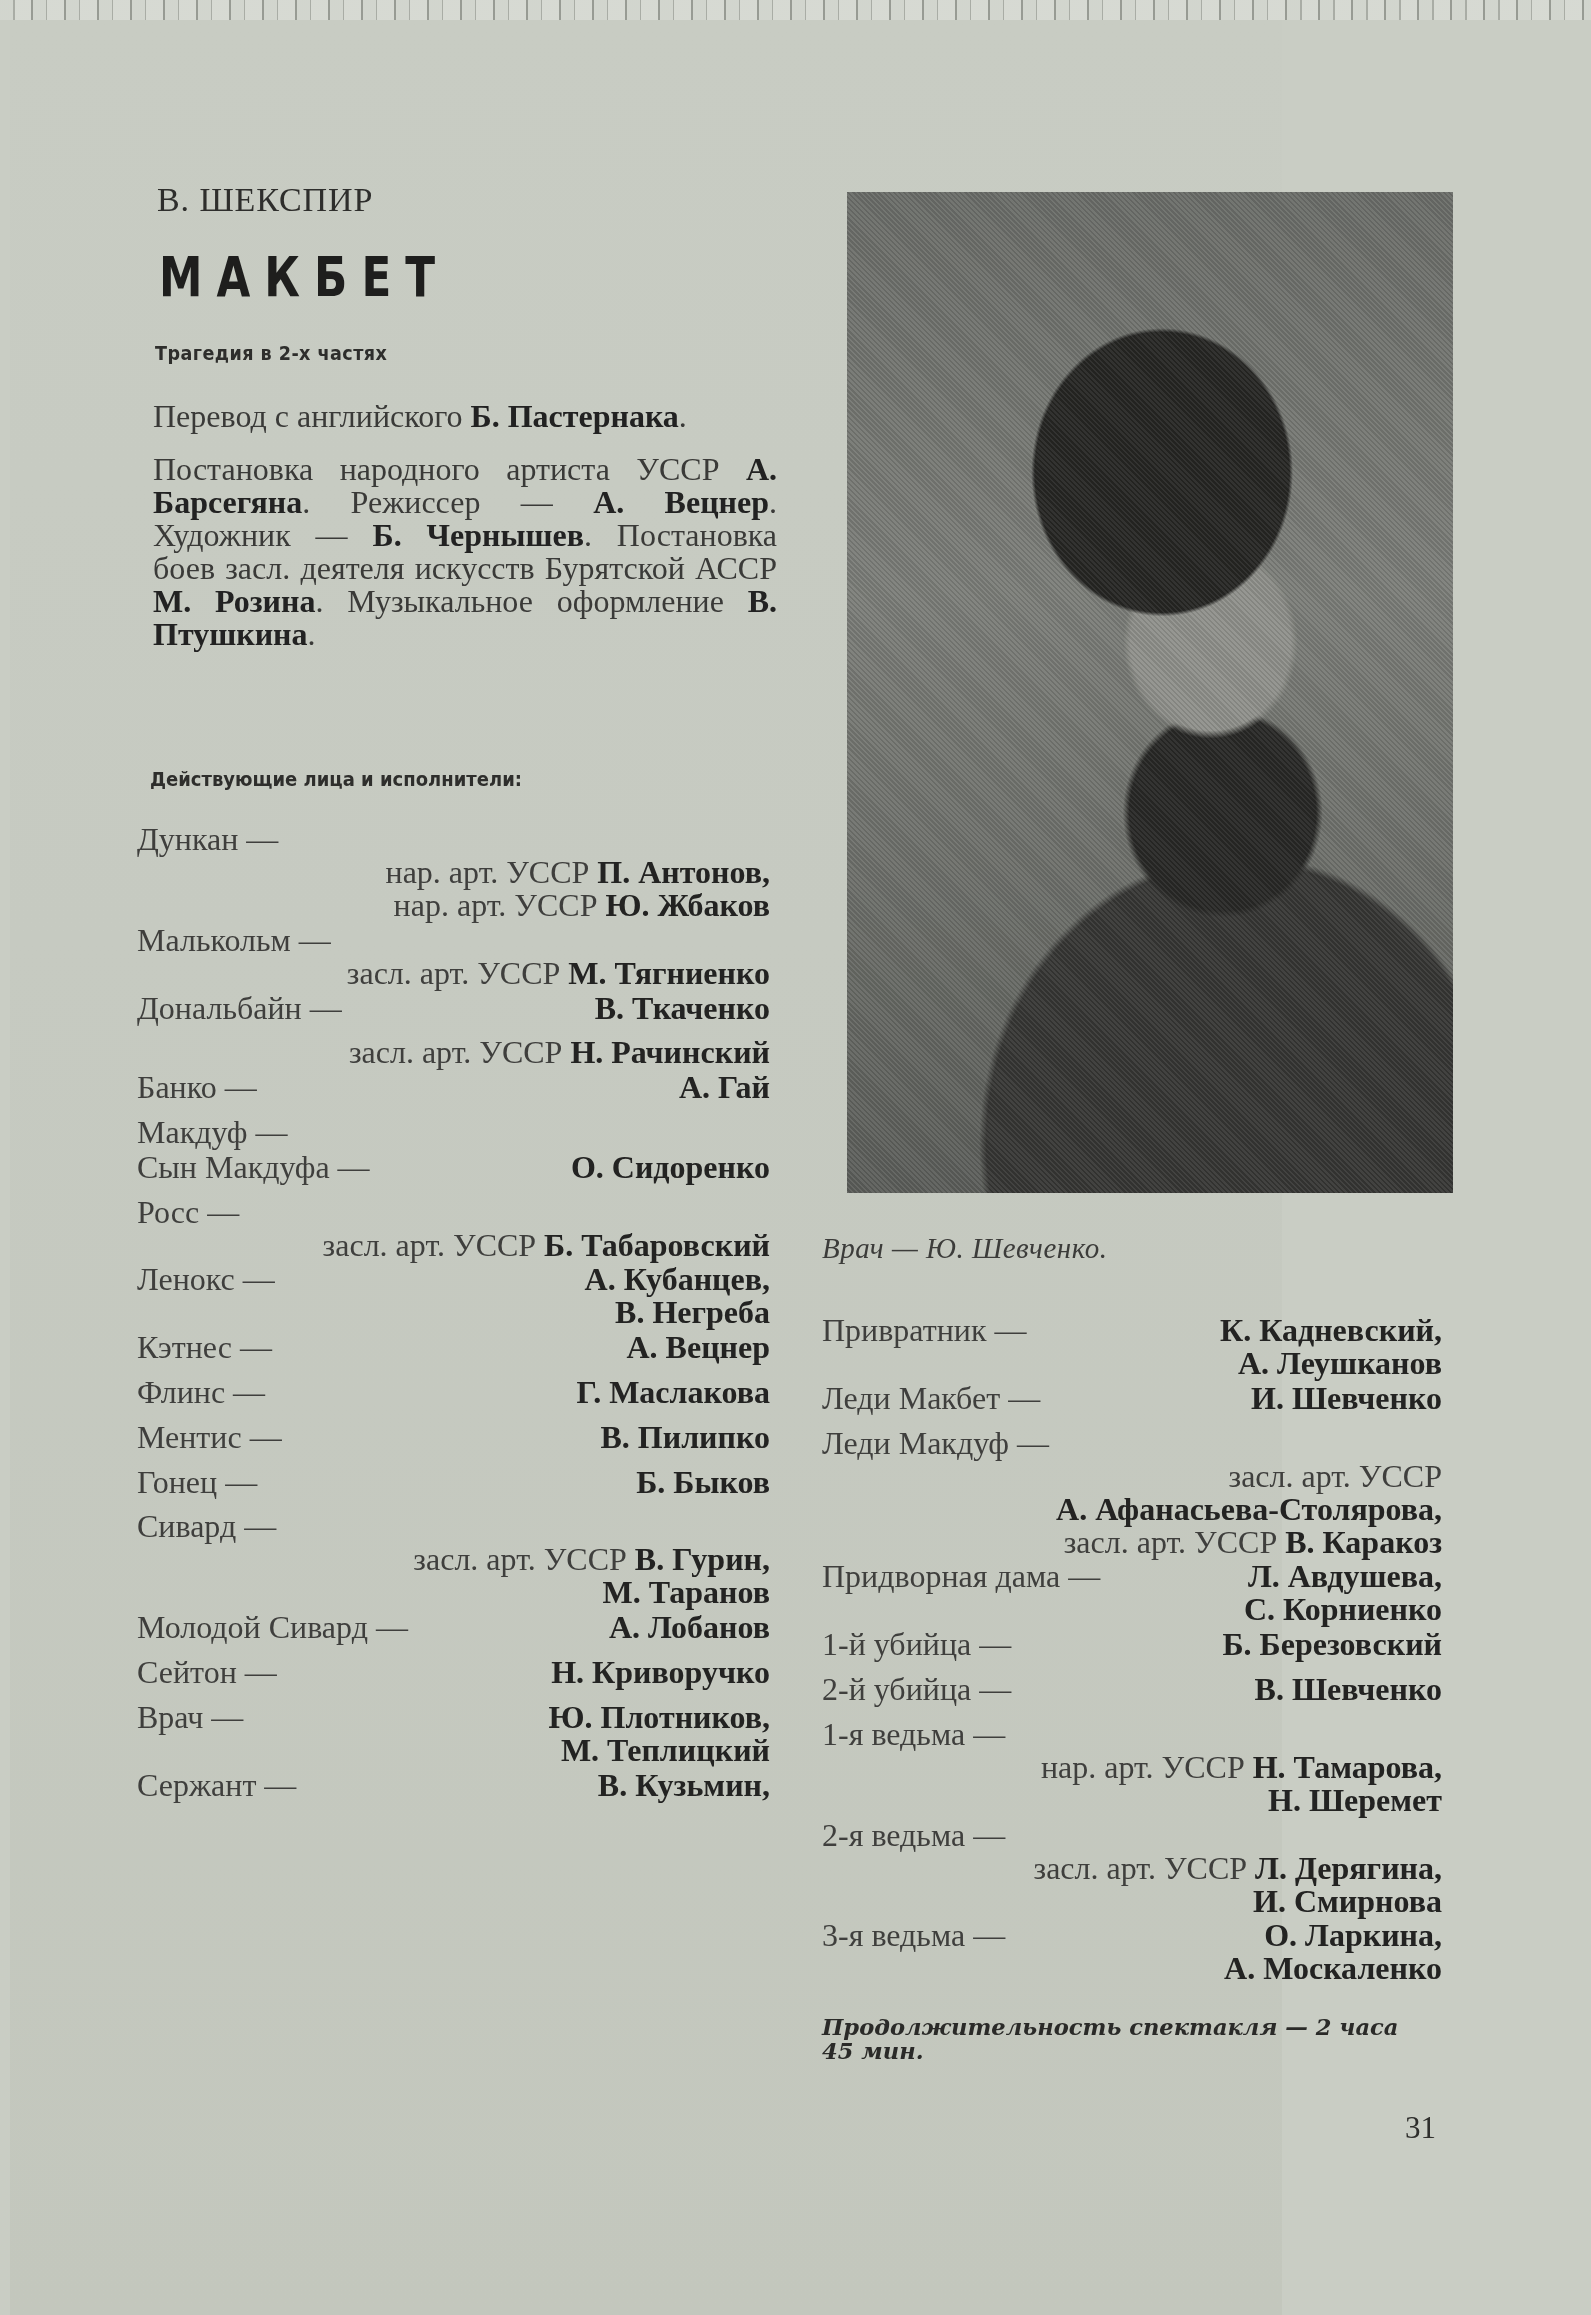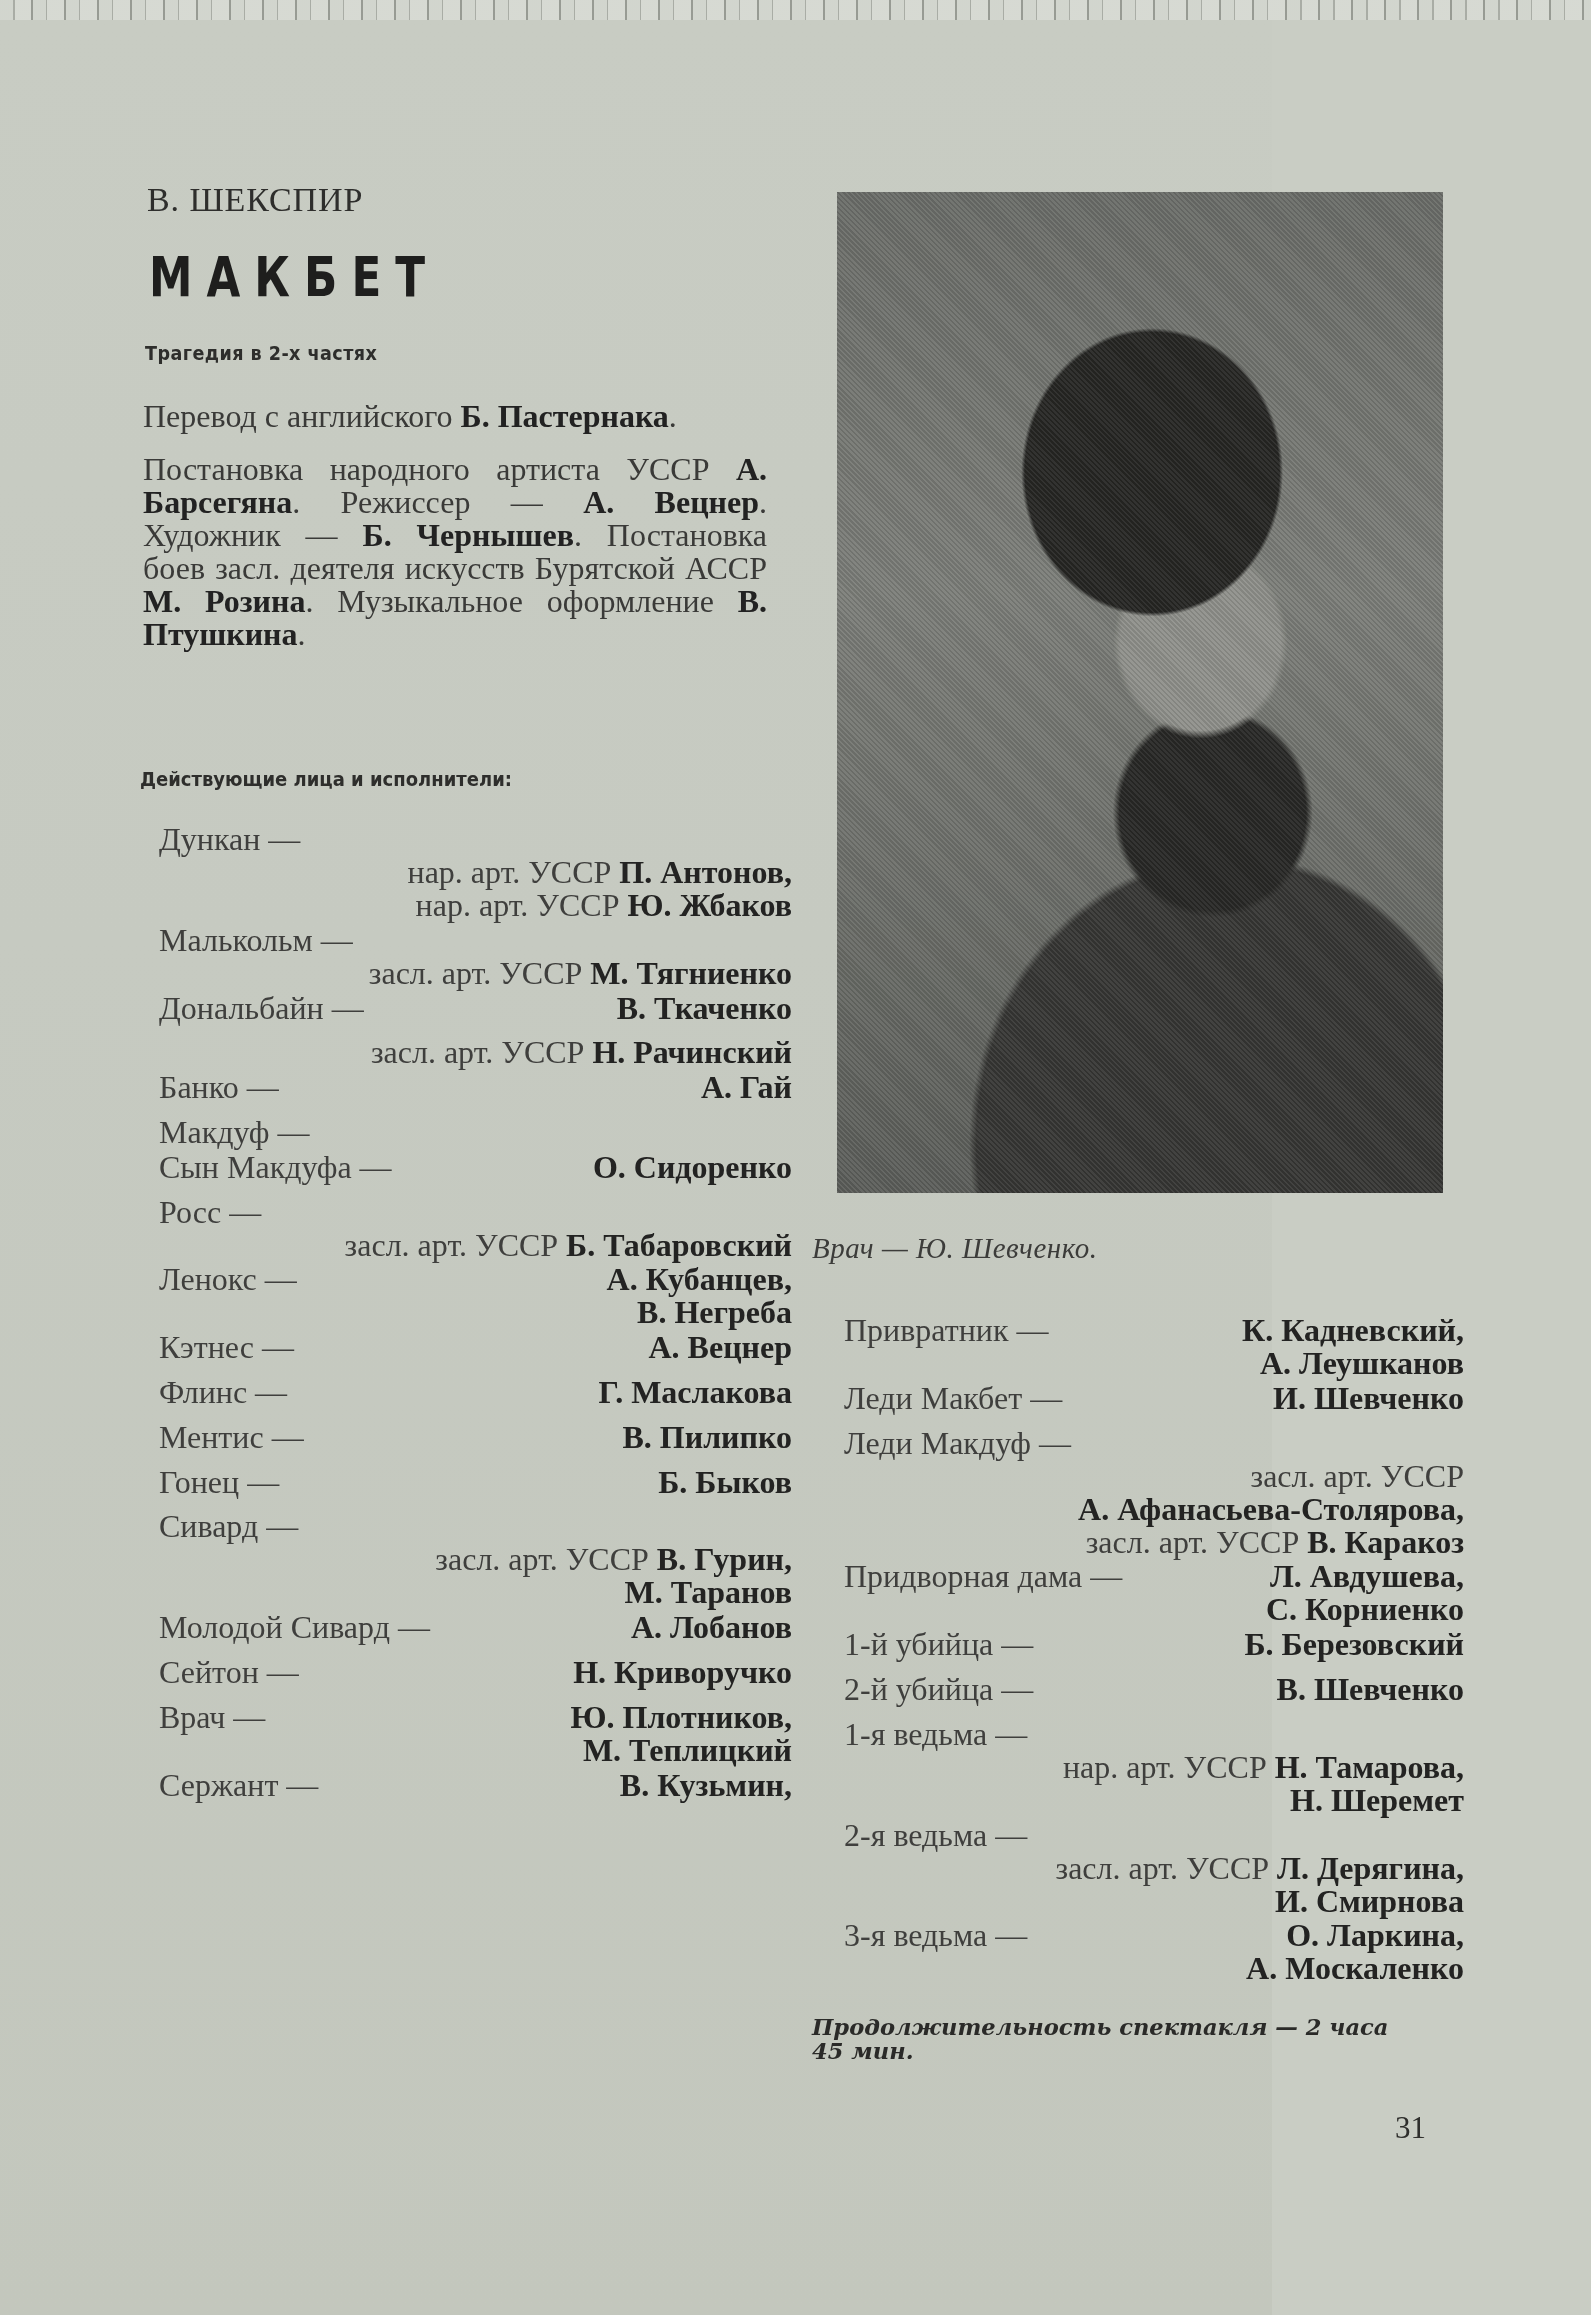--- a/index.html
+++ b/index.html
@@ -3,21 +3,21 @@
   <meta charset="utf-8">
   <style>
     html, body { margin: 0; padding: 0; }
     body {
       width: 1591px; height: 2316px; overflow: hidden;
       background: #c9cdc4;
       font-family: "Liberation Serif", "DejaVu Serif", serif;
       color: #2b2b2a;
     }
     .page {
-      position: absolute; left: 0; top: 20px; width: 1272px; height: 2296px;
+      position: absolute; left: 10px; top: 20px; width: 1272px; height: 2296px;
       background: linear-gradient(180deg, #c8ccc3 0%, #c6cac1 40%, #c3c7bd 100%);
     }
     .top-edge {
       position: absolute; left: 0; top: 0; width: 1591px; height: 20px;
       background: repeating-linear-gradient(90deg, #d9dcd6 0 12.7px, #8f928c 12.7px 14.5px, #e2e4df 14.5px 31px, #6f726c 31px 33px);
       opacity: .55;
     }
     .abs { position: absolute; }
     .author { left: 147px; top: 161px; font-size: 34px; letter-spacing: 0.9px; color: #2e2e2c; }
     .title {
@@ -28,21 +28,21 @@
       left: 145px; top: 321px; font-family: "DejaVu Sans", sans-serif; font-weight: bold;
       font-size: 20px; letter-spacing: 0.5px; transform: scaleX(.88); transform-origin: left top; color: #2e2e2c;
     }
     .credits { left: 143px; top: 380px; width: 624px; font-size: 32px; line-height: 33px; text-align: justify; color: #3a3a38; }
     .credits p { margin: 0 0 20px 0; }
     .credits b { color: #222; }
     .cast-heading {
       left: 140px; top: 747px; font-family: "DejaVu Sans", sans-serif; font-weight: bold;
       font-size: 20px; transform: scaleX(.9); transform-origin: left top; color: #2e2e2c;
     }
-    .col { position: absolute; font-size: 32px; line-height: 33px; color: #3a3a38; margin-left: 32px; }
+    .col { position: absolute; font-size: 32px; line-height: 33px; color: #3a3a38; }
     .col-left { left: 127px; top: 803px; width: 633px; }
     .col-right { left: 812px; top: 1294px; width: 620px; }
     .entry { margin-bottom: 11.8px; }
     .entry.tight { margin-bottom: 1.8px; }
     .row { display: flex; justify-content: space-between; white-space: nowrap; }
     .role { color: #3f3f3d; }
     .line-right { text-align: right; white-space: nowrap; }
     .actor { font-weight: bold; color: #232322; }
     .title-prefix { font-weight: normal; color: #3f3f3d; }
     .photo {

